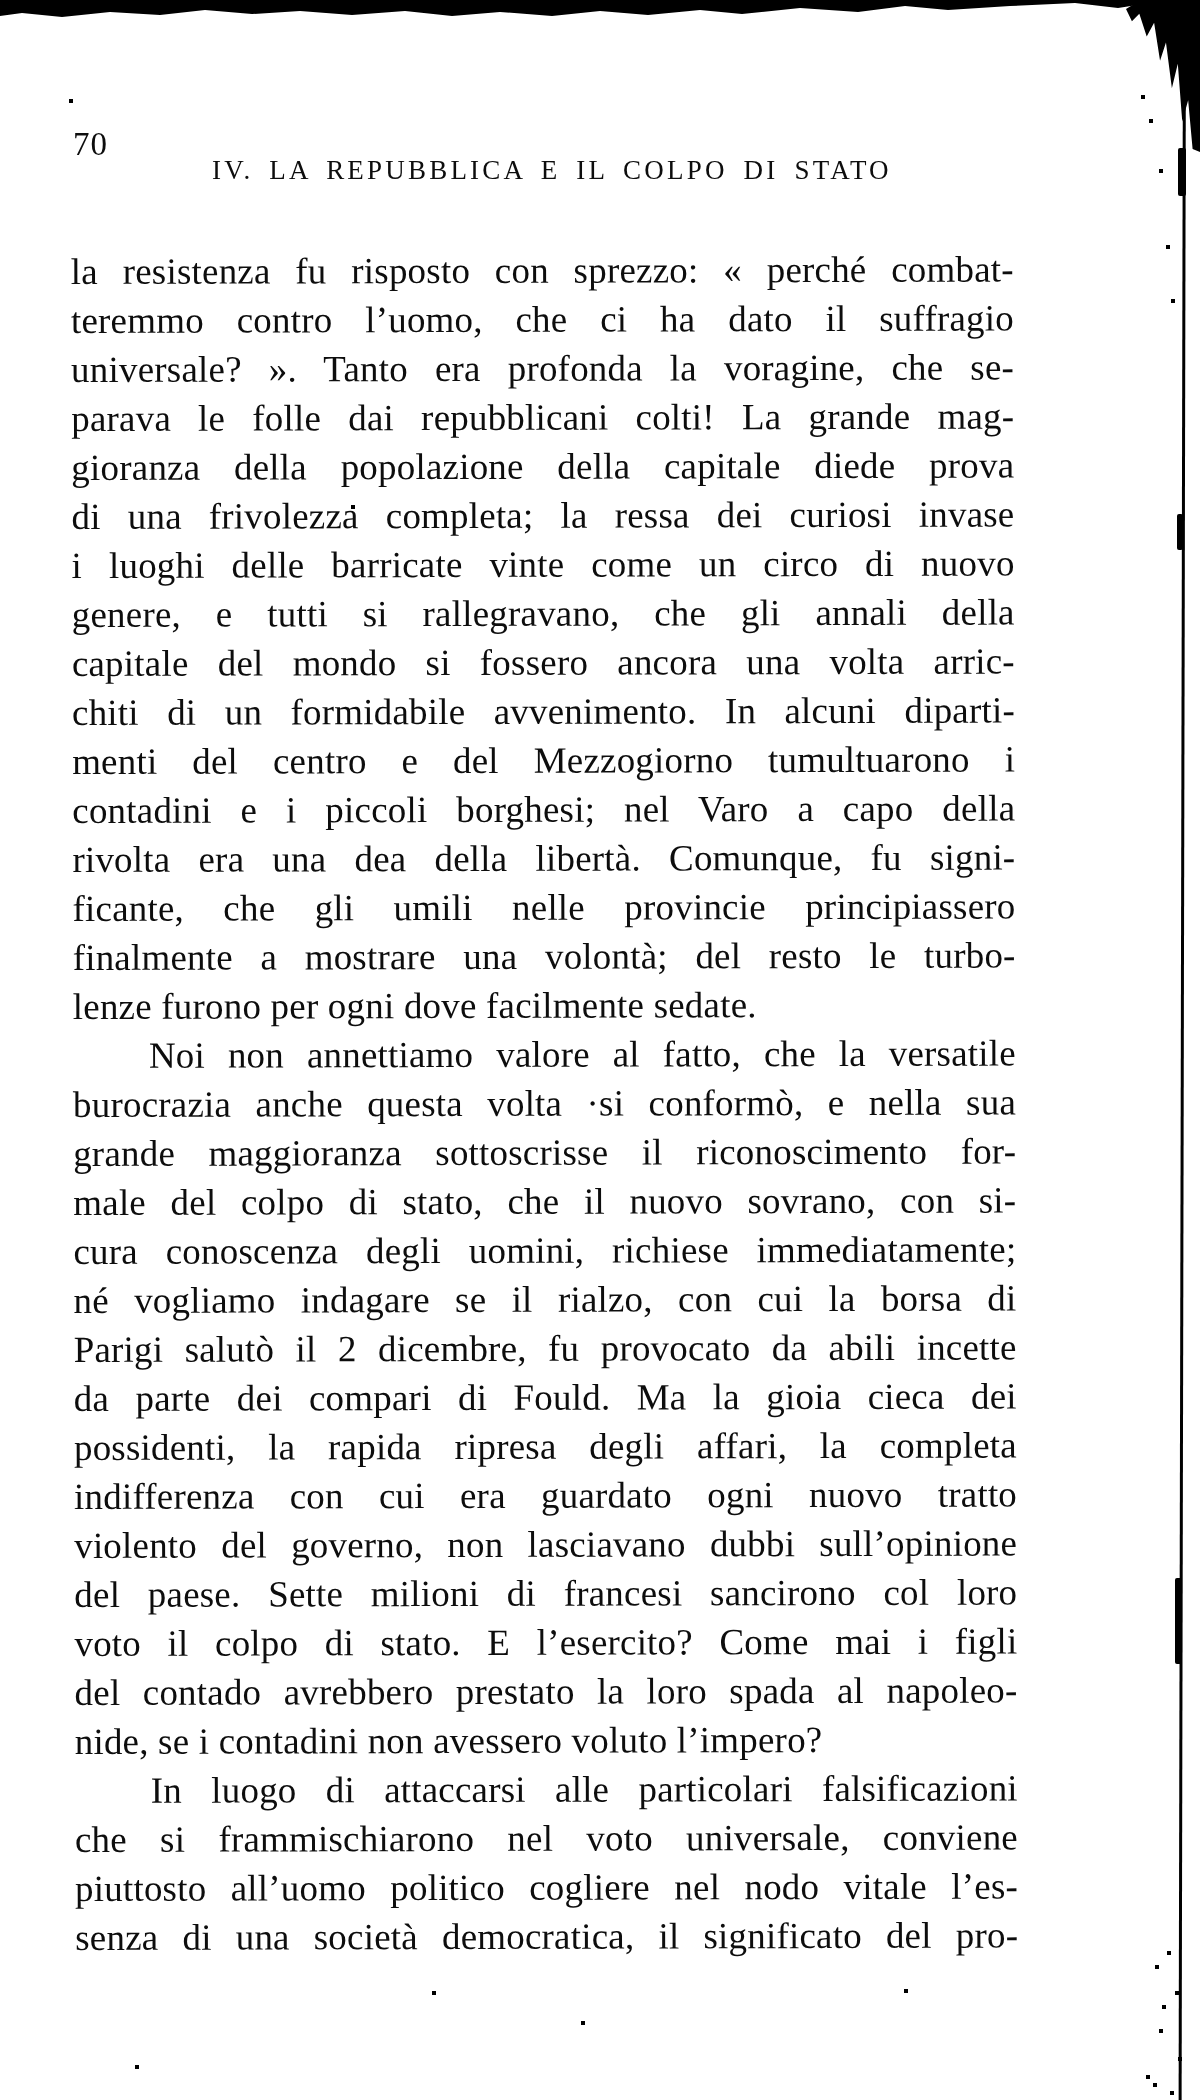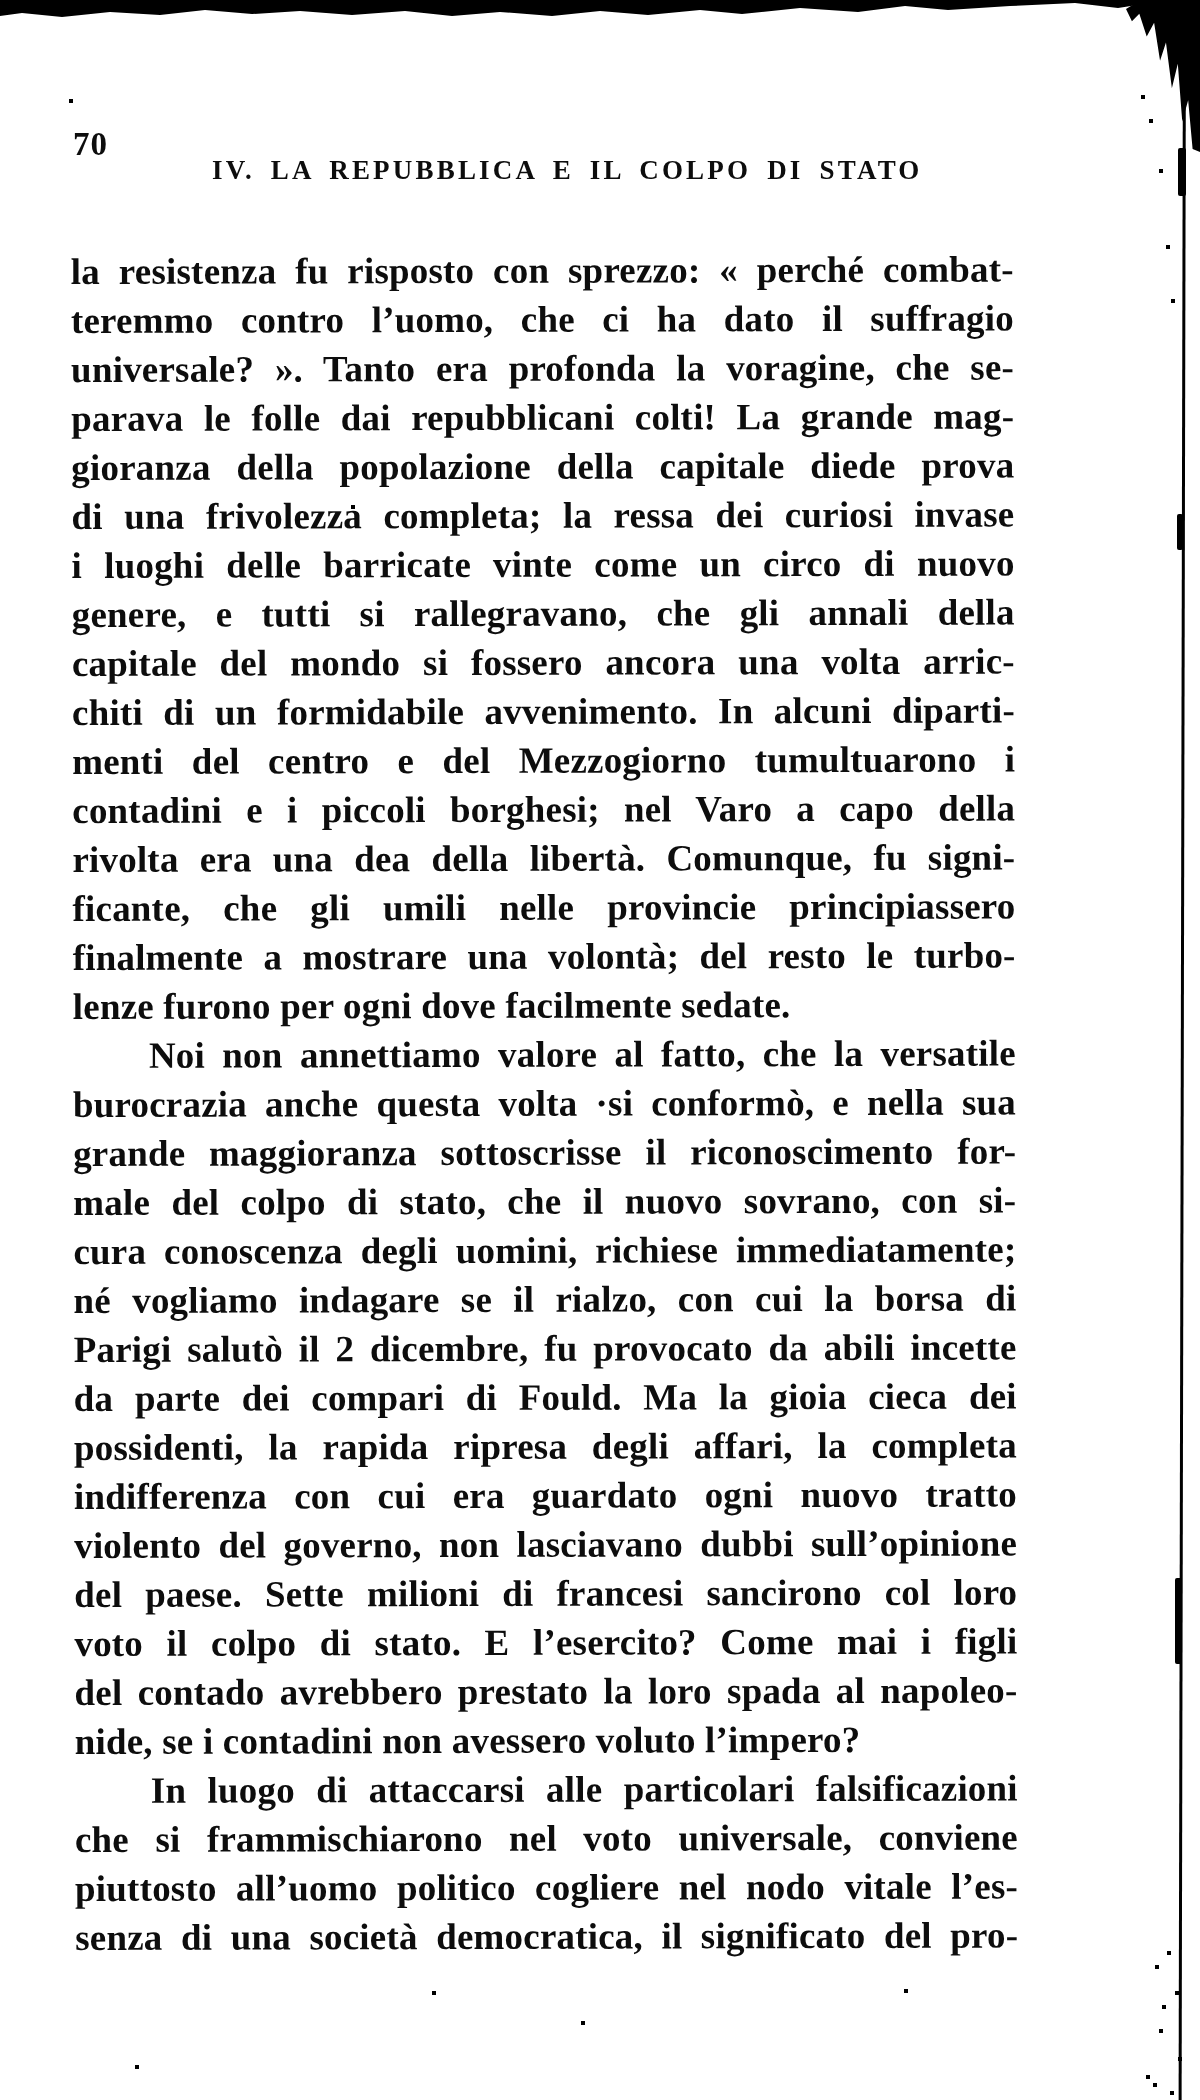--- a/index.html
+++ b/index.html
@@ -7,21 +7,20 @@
     --ink:#0d0d0d;
   }
   html,body{margin:0;padding:0;background:#e8e8e8;}
   .page{
     position:relative;
     width:1200px;height:2100px;
     background:var(--paper);
     overflow:hidden;
     font-family:"Liberation Serif","DejaVu Serif",serif;
     color:var(--ink);
-    font-weight:bold;
   }
 
   
   .top-band{
     position:absolute;top:0;left:0;width:1200px;height:24px;background:#000;
     clip-path:polygon(0 0,1200px 0,1200px 5px,1150px 3px,1118px 8px,1075px 3px,1010px 6px,
       948px 10px,905px 6px,858px 12px,800px 8px,742px 14px,700px 10px,648px 15px,
       600px 11px,552px 16px,500px 12px,452px 16px,405px 11px,352px 15px,300px 11px,
       252px 14px,205px 10px,160px 15px,110px 12px,62px 17px,22px 13px,0 16px);
   }

